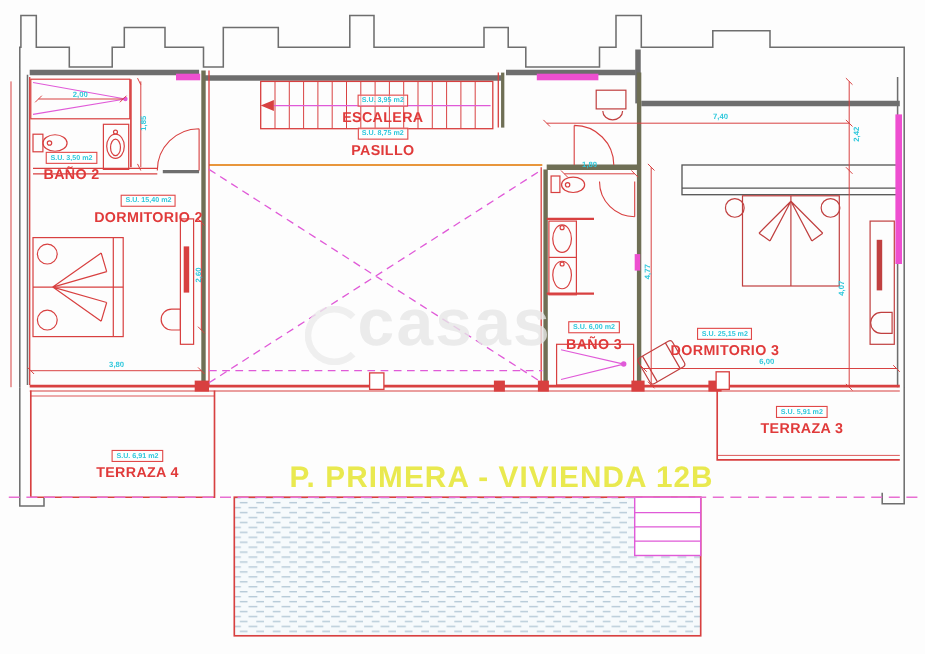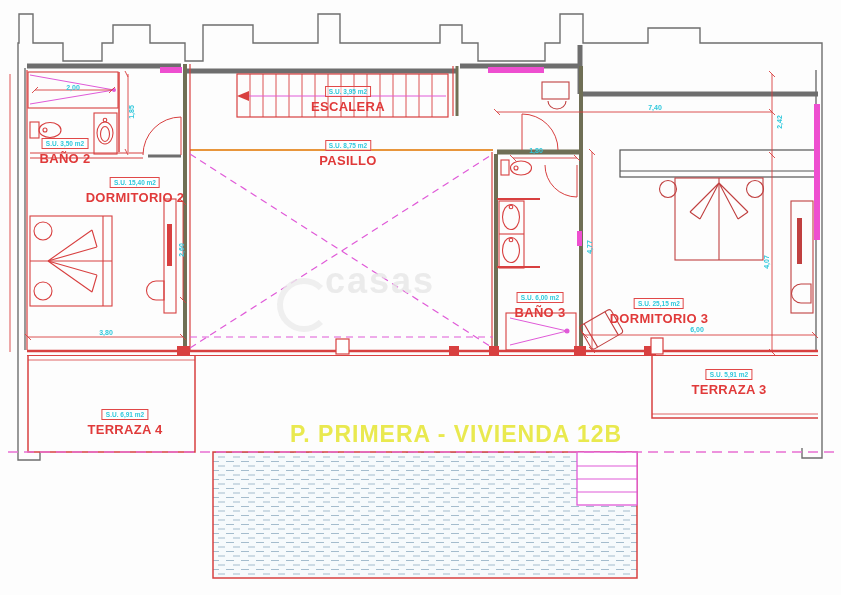--- a/index.html
+++ b/index.html
@@ -8,24 +8,24 @@
   #plan-svg{position:absolute;left:0;top:0;}
   .labels{position:absolute;left:0;top:0;width:841px;height:595px;}
   .room-label{position:absolute;transform:translate(-50%,0);text-align:center;white-space:nowrap;}
   .area-badge{display:inline-block;border:1px solid #e04848;background:rgba(255,255,255,.55);
               color:#2fc8dc;font-size:6.5px;font-weight:bold;padding:1px 3px;line-height:7px;}
   .room-name{display:block;color:#e03a3a;font-size:13px;font-weight:bold;letter-spacing:.3px;margin-top:1px;}
   .dim{position:absolute;color:#2fc8dc;font-size:7px;font-weight:bold;white-space:nowrap;
        transform:translate(-50%,-50%);}
   .dim.vert{transform:translate(-50%,-50%) rotate(-90deg);}
   .plan-title{position:absolute;left:456px;top:434px;transform:translate(-50%,-50%);
-              color:#e9e94f;font-size:23px;font-weight:bold;letter-spacing:1px;white-space:nowrap;}
+              color:#e9e94f;font-size:27px;font-weight:bold;letter-spacing:1px;white-space:nowrap;}
   .watermark{position:absolute;left:325px;top:262px;color:#e7e7e7;line-height:1.05;
              font-weight:bold;opacity:.8;}
-  .watermark .wm1{display:block;font-size:36px;letter-spacing:2px;}
+  .watermark .wm1{display:block;font-size:60px;letter-spacing:2px;}
   .watermark .wm2{display:block;font-size:38px;letter-spacing:1px;margin-left:-18px;}
   .wm-circle{position:absolute;left:-48px;top:16px;width:42px;height:42px;border:6px solid #ececec;
              border-radius:50%;border-right-color:transparent;}
 </style>
 </head>
 <body>
 
 <div id="stage">
 
 <svg id="plan-svg" width="841" height="595" viewBox="0 0 841 595">
@@ -204,21 +204,21 @@
   <div class="room-label" style="left:135px;top:171px;">
     <span class="area-badge">S.U. 15,40 m2</span>
     <span class="room-name">DORMITORIO 2</span>
   </div>
 
   <div class="room-label" style="left:348px;top:80px;">
     <span class="area-badge">S.U. 3,95 m2</span>
     <span class="room-name">ESCALERA</span>
   </div>
 
-  <div class="room-label" style="left:348px;top:134px;">
+  <div class="room-label" style="left:348px;top:110px;">
     <span class="area-badge">S.U. 8,75 m2</span>
     <span class="room-name">PASILLO</span>
   </div>
 
   <div class="room-label" style="left:540px;top:286px;">
     <span class="area-badge">S.U. 6,00 m2</span>
     <span class="room-name">BAÑO 3</span>
   </div>
 
   <div class="room-label" style="left:659px;top:292px;">

